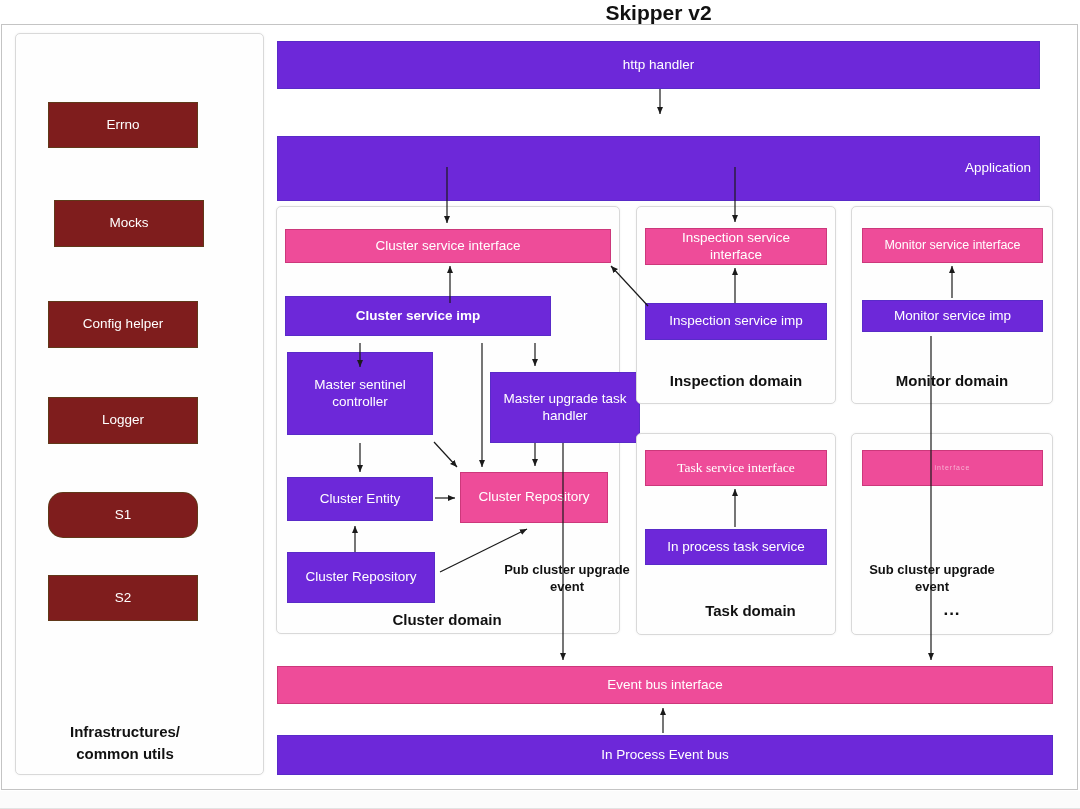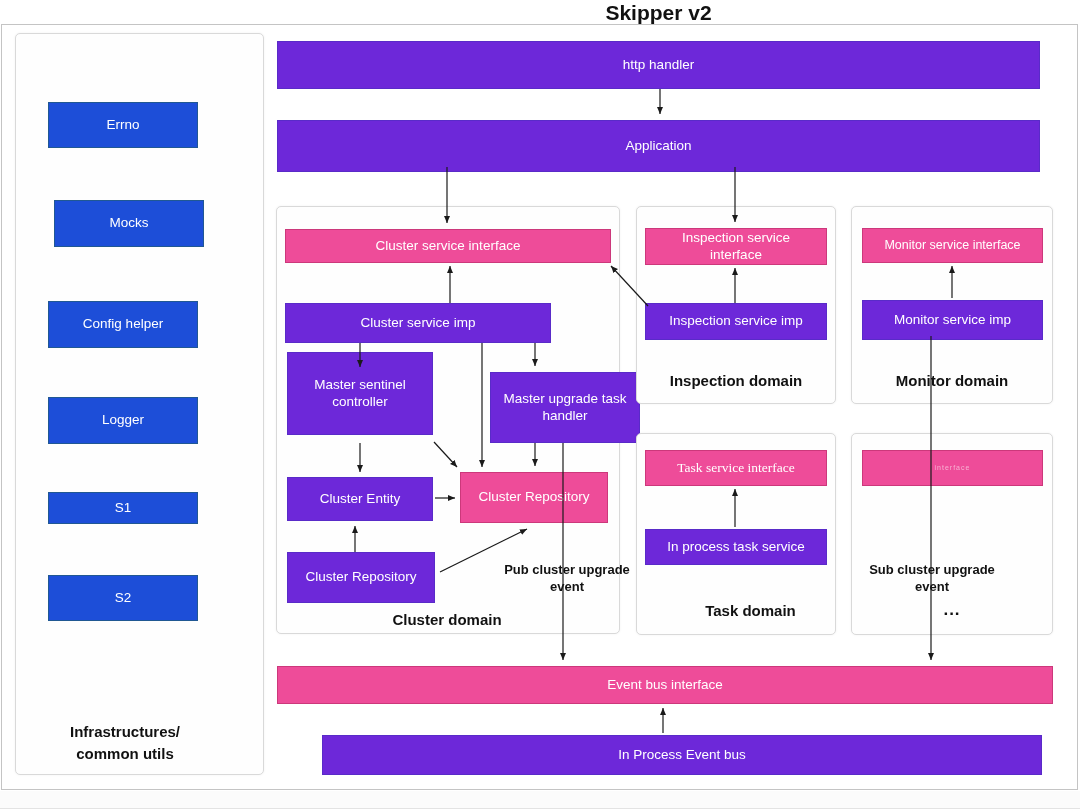--- a/index.html
+++ b/index.html
@@ -47,21 +47,21 @@
     align-items: center;
     justify-content: center;
     text-align: center;
     color: #ffffff;
     font-size: 13.5px;
     line-height: 1.25;
     padding: 2px 8px;
   }
   .node.blue  { background: #6d28d9; border: 1px solid rgba(0,60,120,0.18); }
   .node.pink  { background: #EE4C99; border: 1px solid rgba(140,20,70,0.35); }
-  .node.green { background: #1d4ed8; border: 1px solid rgba(40,110,20,0.35); text-align: center; }
+  .node.green { background: #7f1d1d; border: 1px solid rgba(40,110,20,0.35); text-align: center; }
   .domain-label {
     position: absolute;
     text-align: center;
     font-size: 15px;
     font-weight: 700;
     color: #111;
   }
   .annotation {
     position: absolute;
     text-align: center;
@@ -113,43 +113,43 @@
   </div>
   <div class="node green" style="left:48px; top:200px; width:150px; height:47px;margin-left:6px;">
     <span>Mocks</span>
   </div>
   <div class="node green" style="left:48px; top:301px; width:150px; height:47px;">
     <span>Config helper</span>
   </div>
   <div class="node green" style="left:48px; top:397px; width:150px; height:47px;">
     <span>Logger</span>
   </div>
-  <div class="node green" style="left:48px; top:492px; width:150px; height:32px;">
+  <div class="node green" style="left:48px; top:492px; width:150px; height:46px;border-radius:15px;">
     <span>S1</span>
   </div>
   <div class="node green" style="left:48px; top:575px; width:150px; height:46px;">
     <span>S2</span>
   </div>
   <div class="sidebar-caption" style="left:30px; top:721px; width:190px;">
     <div>Infrastructures/</div>
     <div>common utils</div>
   </div>
 
   <div class="node blue" style="left:277px; top:41px; width:763px; height:48px;">
     <span>http handler</span>
   </div>
-  <div class="node blue" style="left:277px; top:120px; width:763px; height:52px;">
+  <div class="node blue" style="left:277px; top:136px; width:763px; height:65px;justify-content:flex-end;">
     <span>Application</span>
   </div>
 
   <div class="container" style="left:276px; top:206px; width:344px; height:428px;"></div>
   <div class="node pink" style="left:285px; top:229px; width:326px; height:34px;">
     <span>Cluster service interface</span>
   </div>
-  <div class="node blue" style="left:285px; top:303px; width:266px; height:40px;">
+  <div class="node blue" style="left:285px; top:296px; width:266px; height:40px;font-weight:bold;">
     <span>Cluster service imp</span>
   </div>
   <div class="node blue" style="left:287px; top:352px; width:146px; height:83px;">
     <span>Master sentinel controller</span>
   </div>
   <div class="node blue" style="left:460px; top:372px; width:150px; height:71px;margin-left:30px;">
     <span>Master upgrade task handler</span>
   </div>
   <div class="node blue" style="left:287px; top:477px; width:146px; height:44px;">
     <span>Cluster Entity</span>
@@ -169,21 +169,21 @@
   </div>
   <div class="node blue" style="left:645px; top:303px; width:182px; height:37px;">
     <span>Inspection service imp</span>
   </div>
   <div class="domain-label" style="left:636px; top:372px; width:200px;">Inspection domain</div>
 
   <div class="container" style="left:851px; top:206px; width:202px; height:198px;"></div>
   <div class="node pink" style="left:862px; top:228px; width:181px; height:35px; font-size:12.5px;">
     <span>Monitor service interface</span>
   </div>
-  <div class="node blue" style="left:862px; top:300px; width:181px; height:40px;">
+  <div class="node blue" style="left:862px; top:300px; width:181px; height:32px;">
     <span>Monitor service imp</span>
   </div>
   <div class="domain-label" style="left:851px; top:372px; width:202px;">Monitor domain</div>
 
   <div class="container" style="left:636px; top:433px; width:200px; height:202px;"></div>
   <div class="node pink" style="left:645px; top:450px; width:182px; height:36px;font-family:Liberation Serif, serif;">
     <span>Task service interface</span>
   </div>
   <div class="node blue" style="left:645px; top:529px; width:182px; height:36px;">
     <span>In process task service</span>
@@ -193,21 +193,21 @@
   <div class="container" style="left:851px; top:433px; width:202px; height:202px;"></div>
   <div class="node pink" style="left:862px; top:450px; width:181px; height:36px;">
     <span class="faint-text">interface</span>
   </div>
   <div class="annotation" style="left:857px; top:562px; width:150px;">Sub cluster upgrade event</div>
   <div class="ellipsis-label" style="left:852px; top:600px; width:200px;">...</div>
 
   <div class="node pink" style="left:277px; top:666px; width:776px; height:38px;">
     <span>Event bus interface</span>
   </div>
-  <div class="node blue" style="left:277px; top:735px; width:720px; height:40px;margin-left:45px;">
+  <div class="node blue" style="left:277px; top:735px; width:776px; height:40px;">
     <span>In Process Event bus</span>
   </div>
 
   <svg id="arrow-layer" width="1080" height="809">
     <defs>
       <marker id="ah" markerWidth="9" markerHeight="8" refX="7" refY="3" orient="auto" markerUnits="userSpaceOnUse">
         <path d="M0,0 L7,3 L0,6 z" fill="#1a1a1a"></path>
       </marker>
     </defs>
     <line x1="660" y1="89" x2="660" y2="114" marker-end="url(#ah)"></line>

